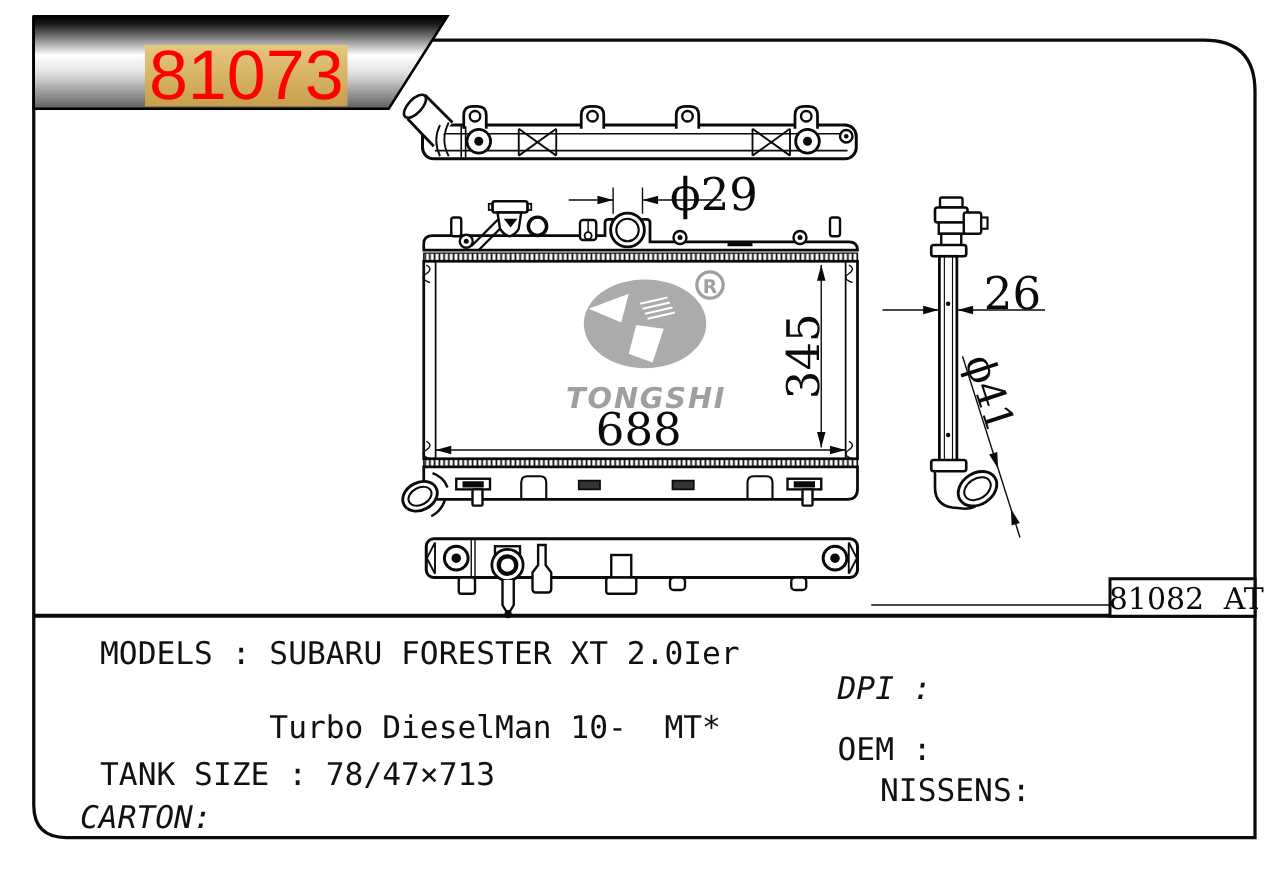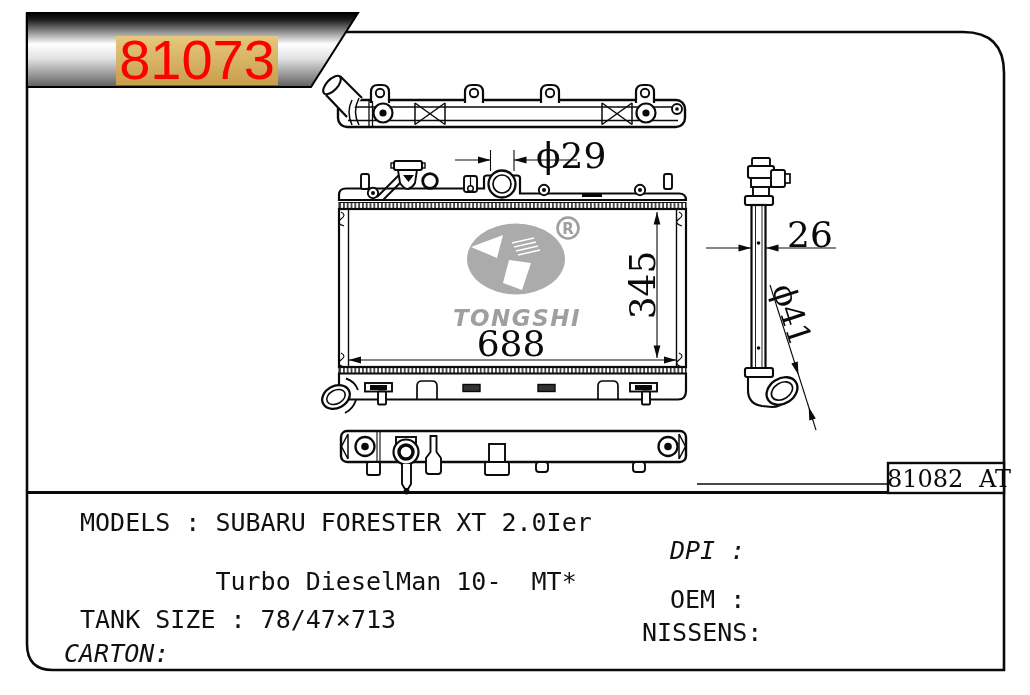--- a/index.html
+++ b/index.html
@@ -258,14 +258,14 @@
     <text x="517" y="326" text-anchor="middle" font-family="DejaVu Sans,sans-serif" font-size="23" font-weight="bold" font-style="italic" letter-spacing="1.5" fill="#9f9f9f">TONGSHI</text>
   </g>
 </svg>
 
   <div class="spec" style="left:80px;top:508px;">MODELS : SUBARU FORESTER XT 2.0Ier</div>
   <div class="spec" style="left:80px;top:539px;margin-top:28px;">         Turbo DieselMan 10-  MT*</div>
   <div class="spec" style="left:80px;top:605px;">TANK SIZE : 78/47×713</div>
   <div class="spec" style="left:64px;top:639px;font-style:italic;">CARTON:</div>
   <div class="spec" style="left:670px;top:536px;font-style:italic;">DPI :</div>
   <div class="spec" style="left:670px;top:585px;">OEM :</div>
-  <div class="spec" style="left:642px;top:618px;">NISSENS:</div>
+  <div class="spec" style="left:704px;top:618px;">NISSENS:</div>
 </div>
 
 </body></html>

